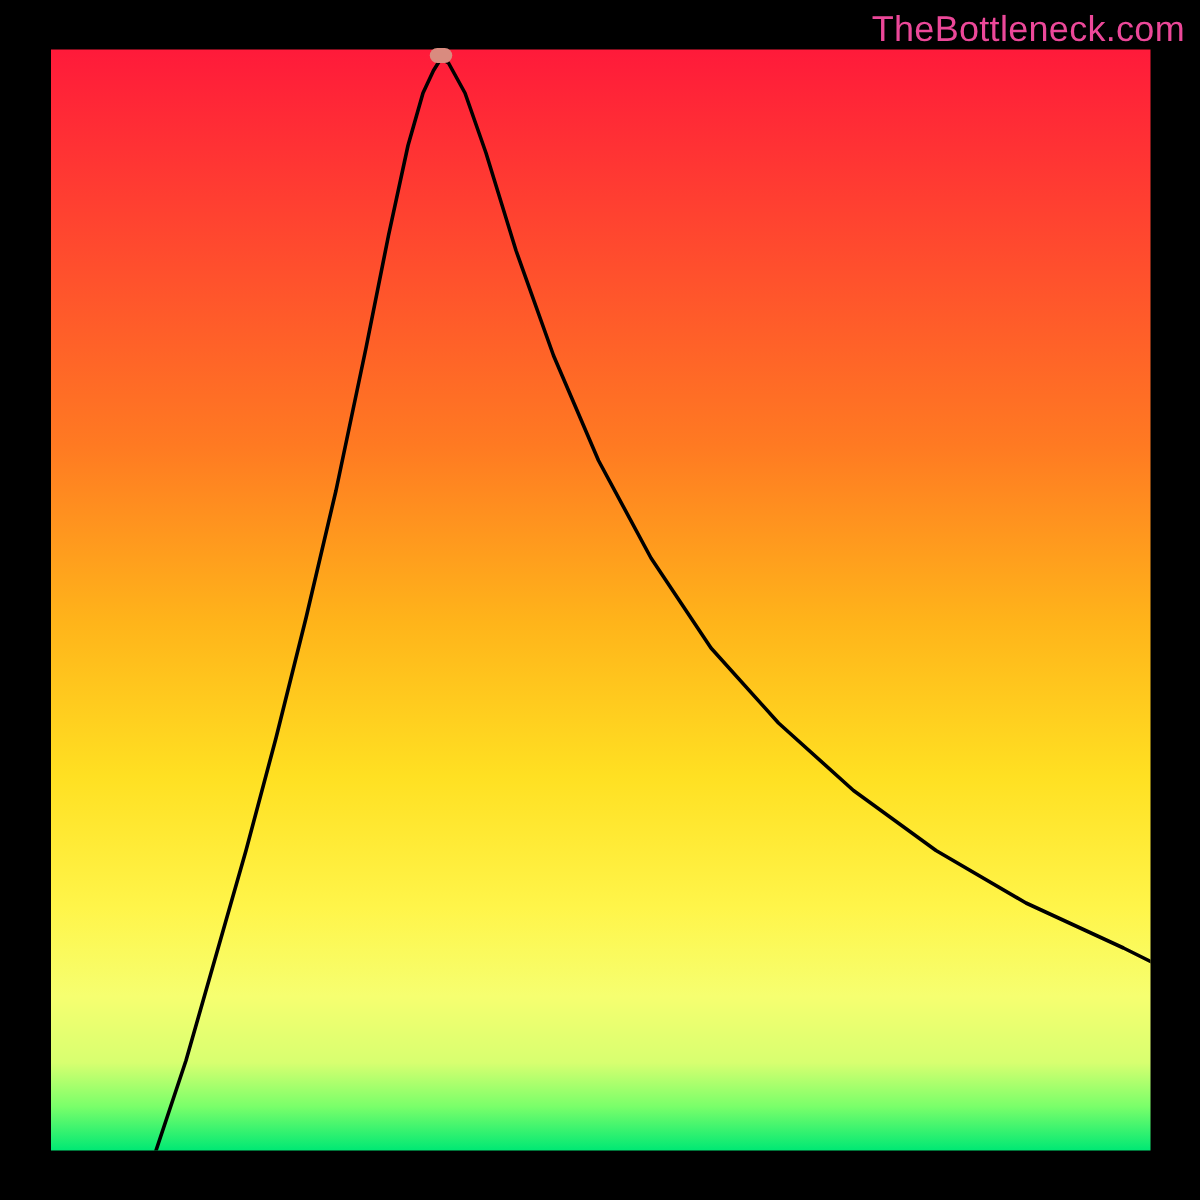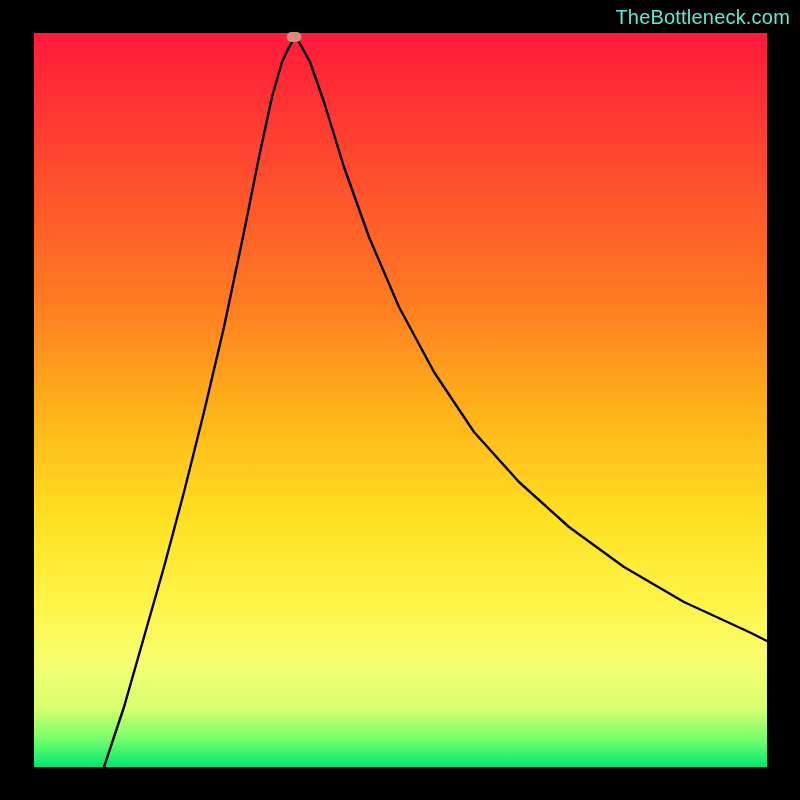--- a/index.html
+++ b/index.html
@@ -58,22 +58,22 @@
     height: 10px;
     background: #d98b7f;
     border-radius: 5px/5px;
     transform: translate(-50%, -50%);
   }
   .watermark {
     position: absolute;
     top: 6px;
     right: 10px;
     font-family: Arial, Helvetica, sans-serif;
-    font-size: 20px;
-    color: #5eead4;
+    font-size: 24px;
+    color: #ec4899;
     letter-spacing: 0.2px;
     user-select: none;
   }
 </style>
 </head>
 <body>
 
 <div class="frame">
   <div class="plot-area">
     <svg class="curve" viewBox="0 0 733 734" preserveAspectRatio="none">

